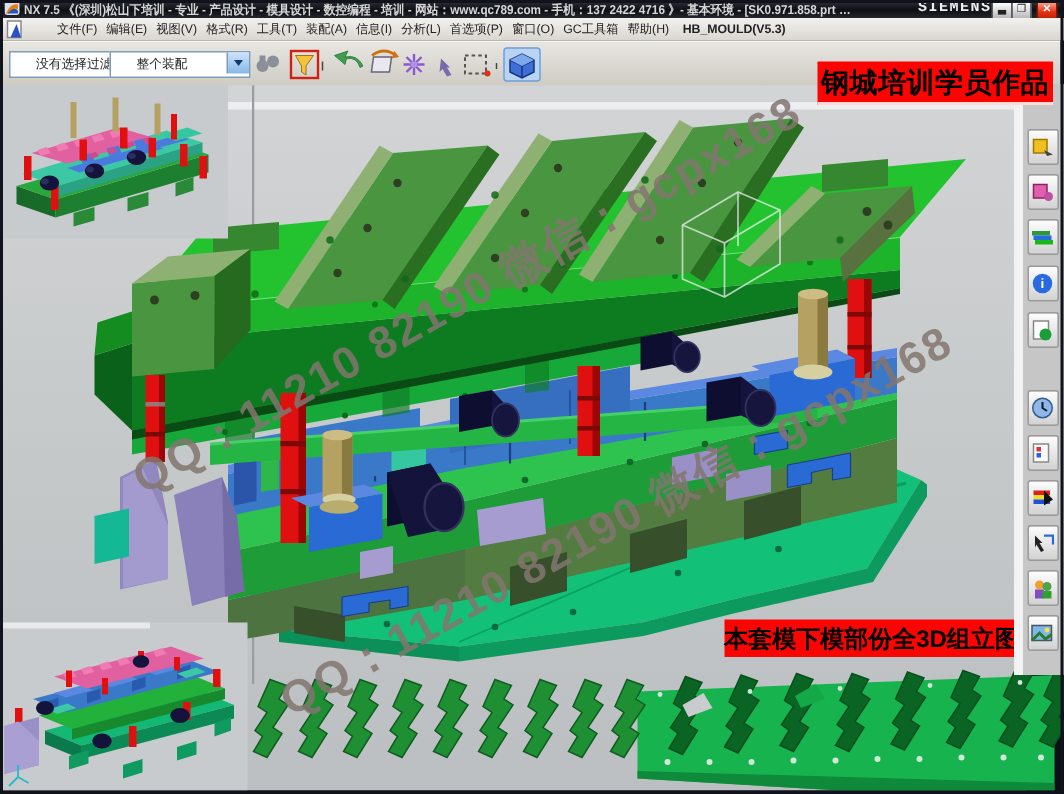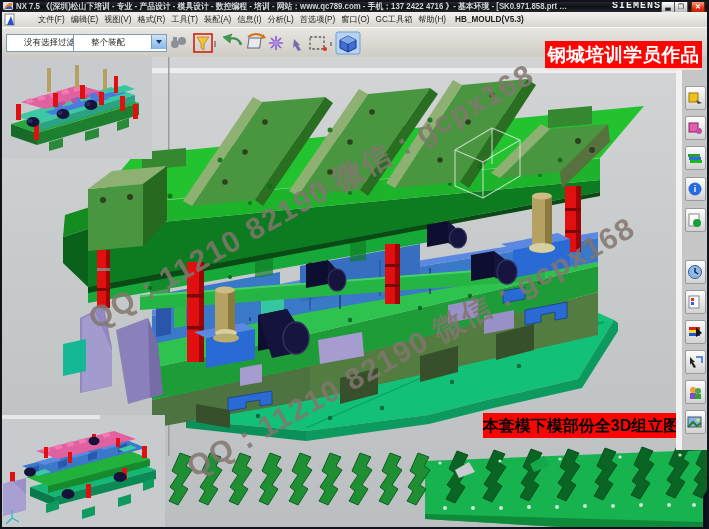--- a/index.html
+++ b/index.html
@@ -557,16 +557,16 @@
       </div>
       <div class="ric" style="top: 354px;">
         <svg width="16" height="18" viewBox="0 0 16 18">
           <rect x="1" y="4" width="13" height="10" fill="#7fb8e8" stroke="#456"></rect>
           <circle cx="11" cy="7" r="1.6" fill="#ffe040"></circle>
           <path d="M1 14 l5 -5 l4 4 l4 -3" stroke="#2a7a2a" stroke-width="2" fill="none"></path>
         </svg>
       </div>
     </div>
 
-  <div class="abs" style="left:545px;top:41px;width:157px;height:29px;background:#fb0503;border-bottom:2px solid #ffd8d8;box-sizing:border-box;z-index:30;color:#ffffff;font-weight:bold;font-size:18.5px;line-height:27px;text-align:center;letter-spacing:0.5px;">钢城培训学员作品</div>
+  <div class="abs" style="left:545px;top:41px;width:157px;height:29px;background:#fb0503;border-bottom:2px solid #ffd8d8;box-sizing:border-box;z-index:30;color:#000000;font-weight:bold;font-size:18.5px;line-height:27px;text-align:center;letter-spacing:0.5px;">钢城培训学员作品</div>
 
   <div class="abs" id="frame"></div>
 </div>
 
 </body></html>

